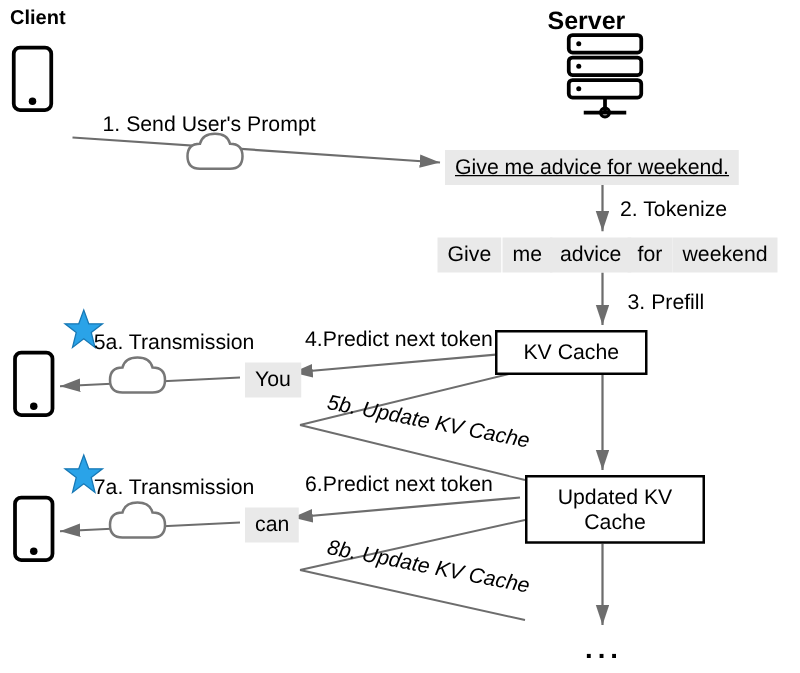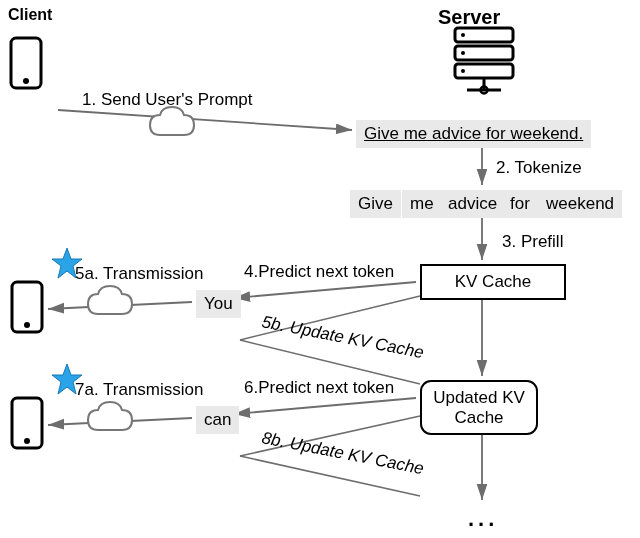--- a/index.html
+++ b/index.html
@@ -110,33 +110,33 @@
 <div class="lbl" style="left:496px; top:158px;">2. Tokenize</div>
 
 <div class="tokenbox" style="left:350px; top:190px;">Give</div>
 <div class="tokenbox" style="left:402px; top:190px;">me</div>
 <div class="tokenbox" style="left:440px; top:190px;text-align:right;">advice</div>
 <div class="tokenbox" style="left:502px; top:190px;">for</div>
 <div class="tokenbox" style="left:538px; top:190px;">weekend</div>
 
 <div class="lbl" style="left:502px; top:232px;">3. Prefill</div>
 
-<div class="outbox" style="left:420px; top:264px; width:146px;">KV Cache</div>
+<div class="outbox" style="left:396px; top:264px; width:122px;">KV Cache</div>
 
 <div class="lbl" style="left:244px; top:262px;">4.Predict next token</div>
 
 <div class="tokenbox" style="left:196px; top:290px;">You</div>
 
 <div class="lbl" style="left:75px; top:264px;">5a. Transmission</div>
 
 <div class="lbl" style="left:262px; top:312px; transform:rotate(11deg); transform-origin:left center; font-style:italic;">
   <span>5b. Update KV Cache</span>
 </div>
 
-<div class="outbox" style="left:420px; top:380px; width:118px; line-height:1.15;border-radius:11px;">Updated KV Cache</div>
+<div class="outbox" style="left:420px; top:380px; width:144px; line-height:1.15;">Updated KV Cache</div>
 
 <div class="lbl" style="left:244px; top:378px;">6.Predict next token</div>
 
 <div class="tokenbox" style="left:196px; top:406px;">can</div>
 
 <div class="lbl" style="left:75px; top:380px;">7a. Transmission</div>
 
 <div class="lbl" style="left:262px; top:428px; transform:rotate(11deg); transform-origin:left center; font-style:italic;">
   <span>8b. Update KV Cache</span>
 </div>

